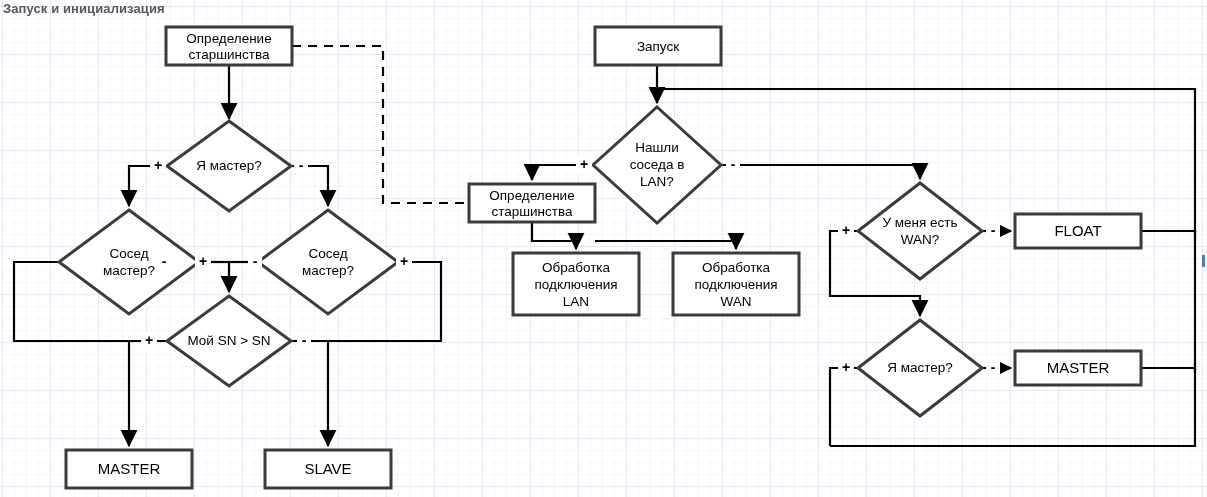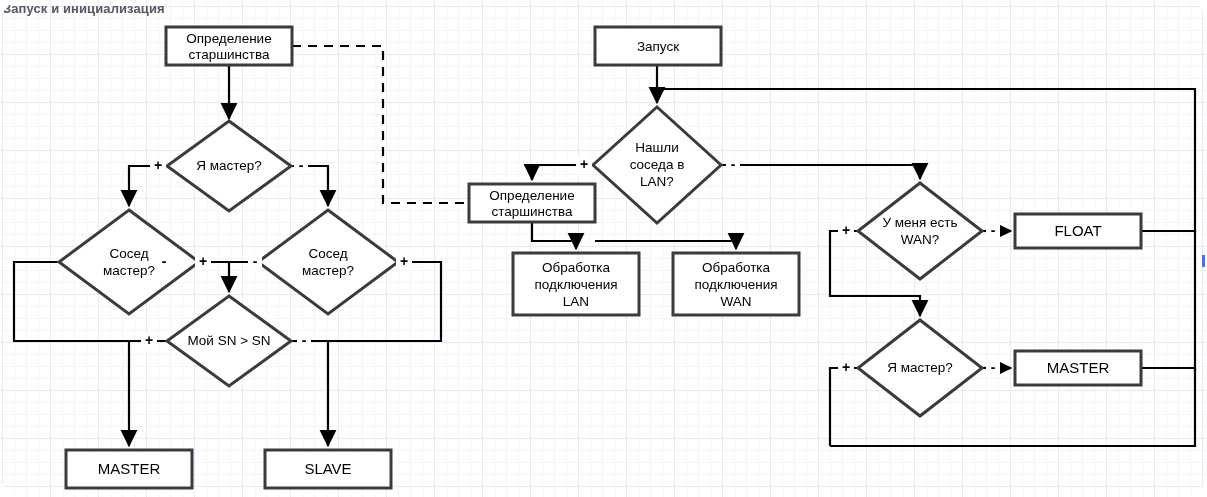--- a/index.html
+++ b/index.html
@@ -9,21 +9,20 @@
     width:1207px;height:497px;
     overflow:hidden;
     background-color:#ffffff;
     background-image:
       linear-gradient(to right, #e8e8f6 1px, transparent 1px),
       linear-gradient(to bottom, #e8e8f6 1px, transparent 1px),
       linear-gradient(to right, #f4f4fb 1px, transparent 1px),
       linear-gradient(to bottom, #f4f4fb 1px, transparent 1px);
     background-size: 48px 48px, 48px 48px, 12px 12px, 12px 12px;
     background-position: 2px 6px, 2px 6px, 2px 6px, 2px 6px;
-    border-radius: 24px;
   }
   #title{
     position:absolute;left:3px;top:1px;
     font-size:13px;font-weight:bold;color:#555861;
     letter-spacing:0.1px;
     white-space:nowrap;
     z-index:5;
   }
   svg#flow{position:absolute;left:0;top:0;width:1207px;height:497px;}
   .nodestroke{stroke:#3b3b3b;stroke-width:3;fill:#ffffff;}

